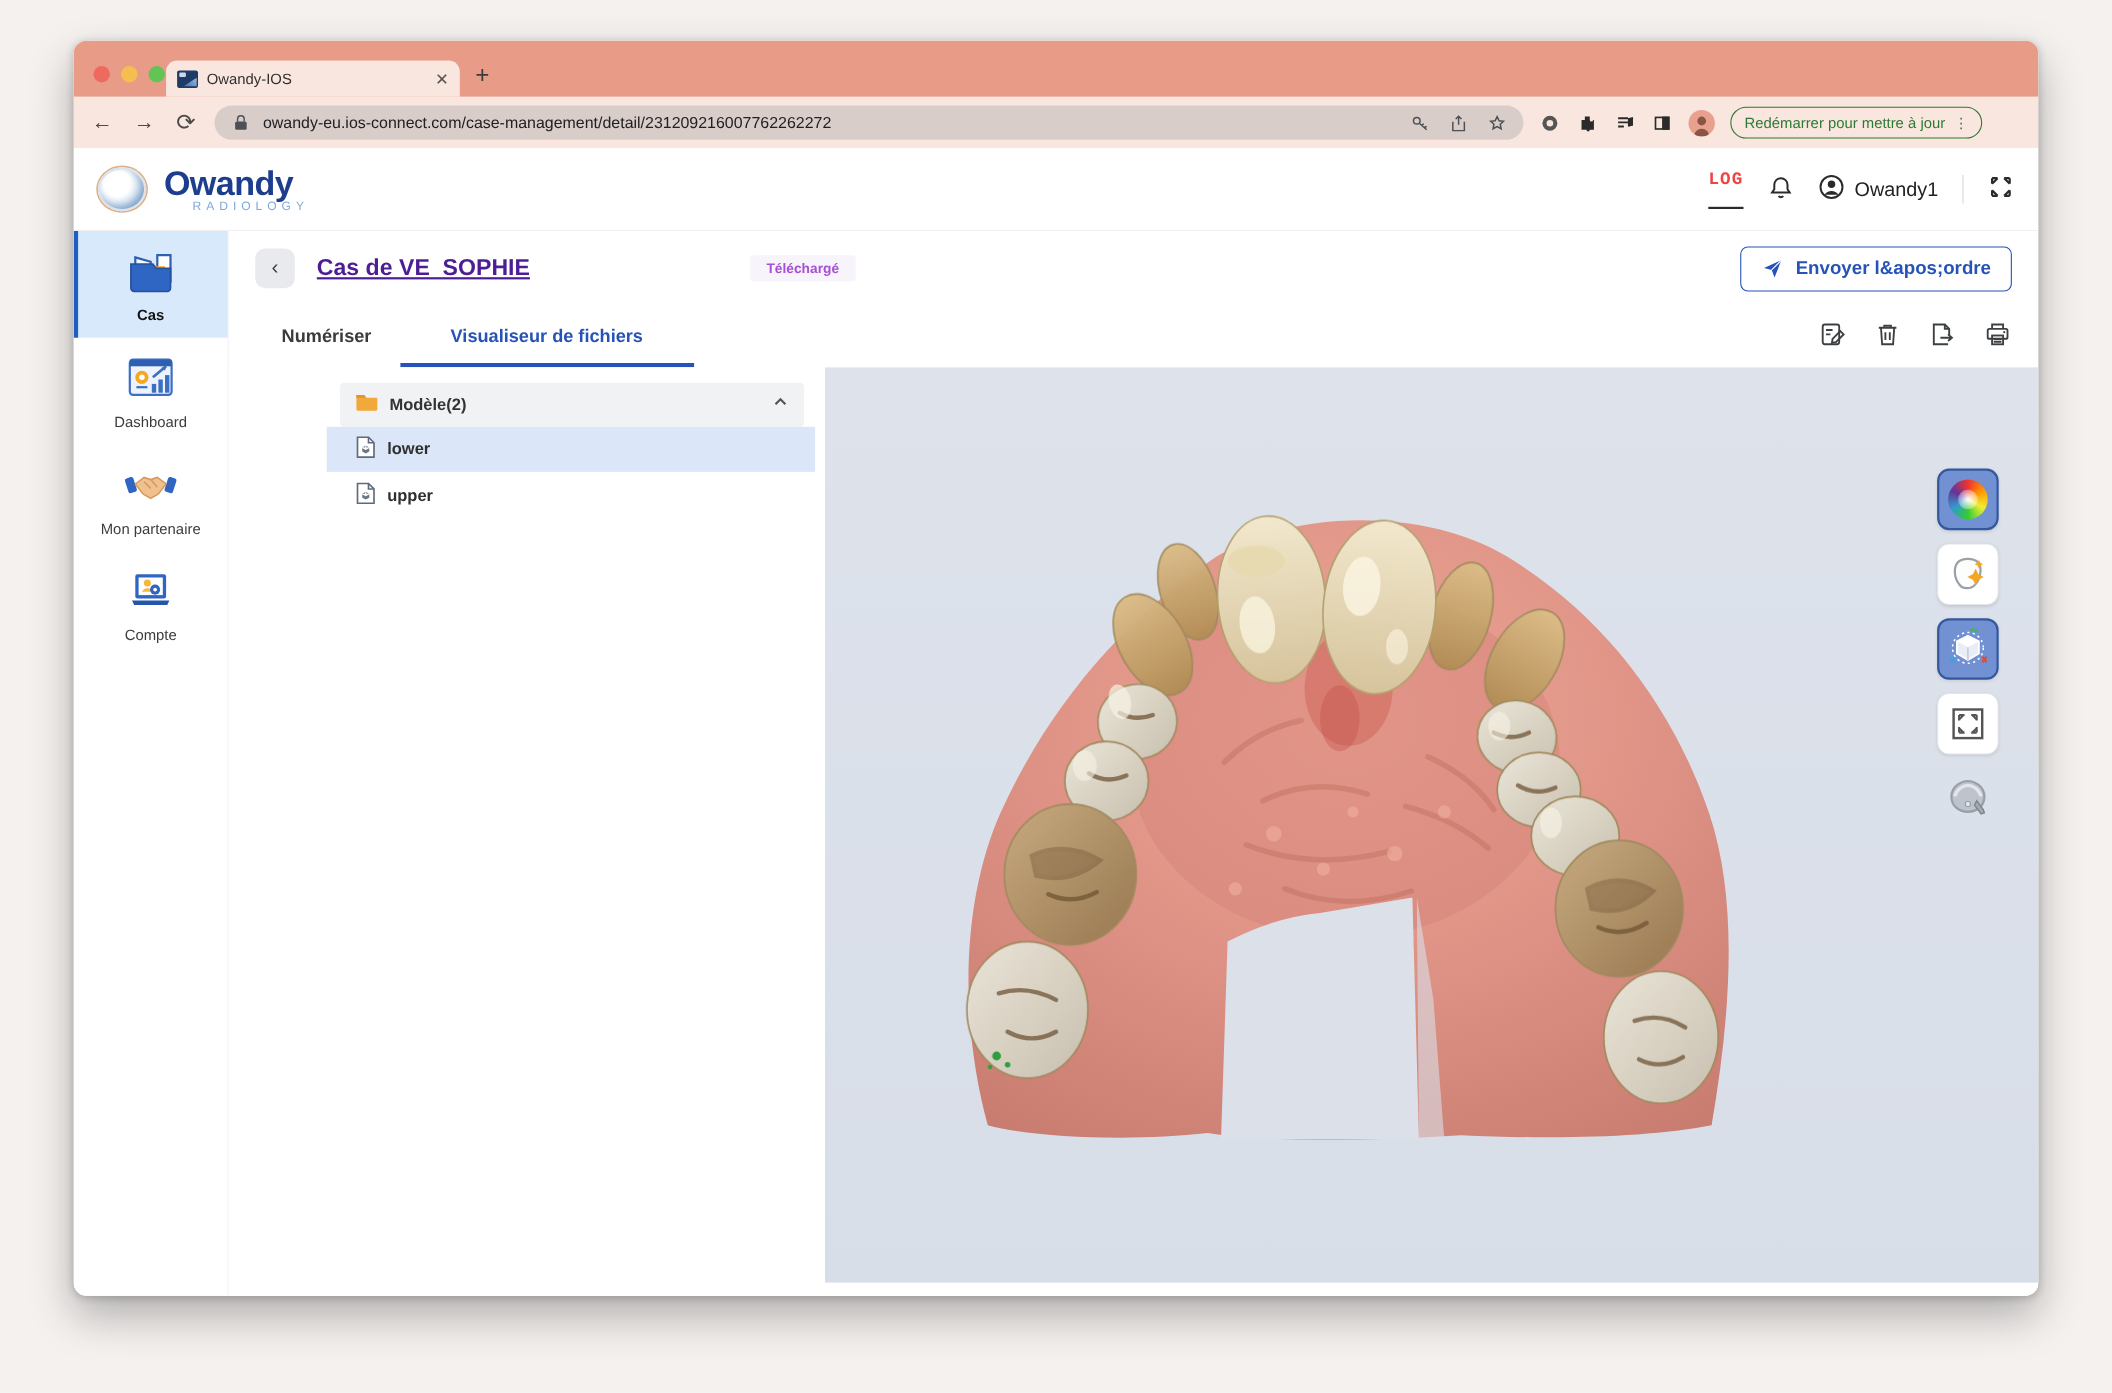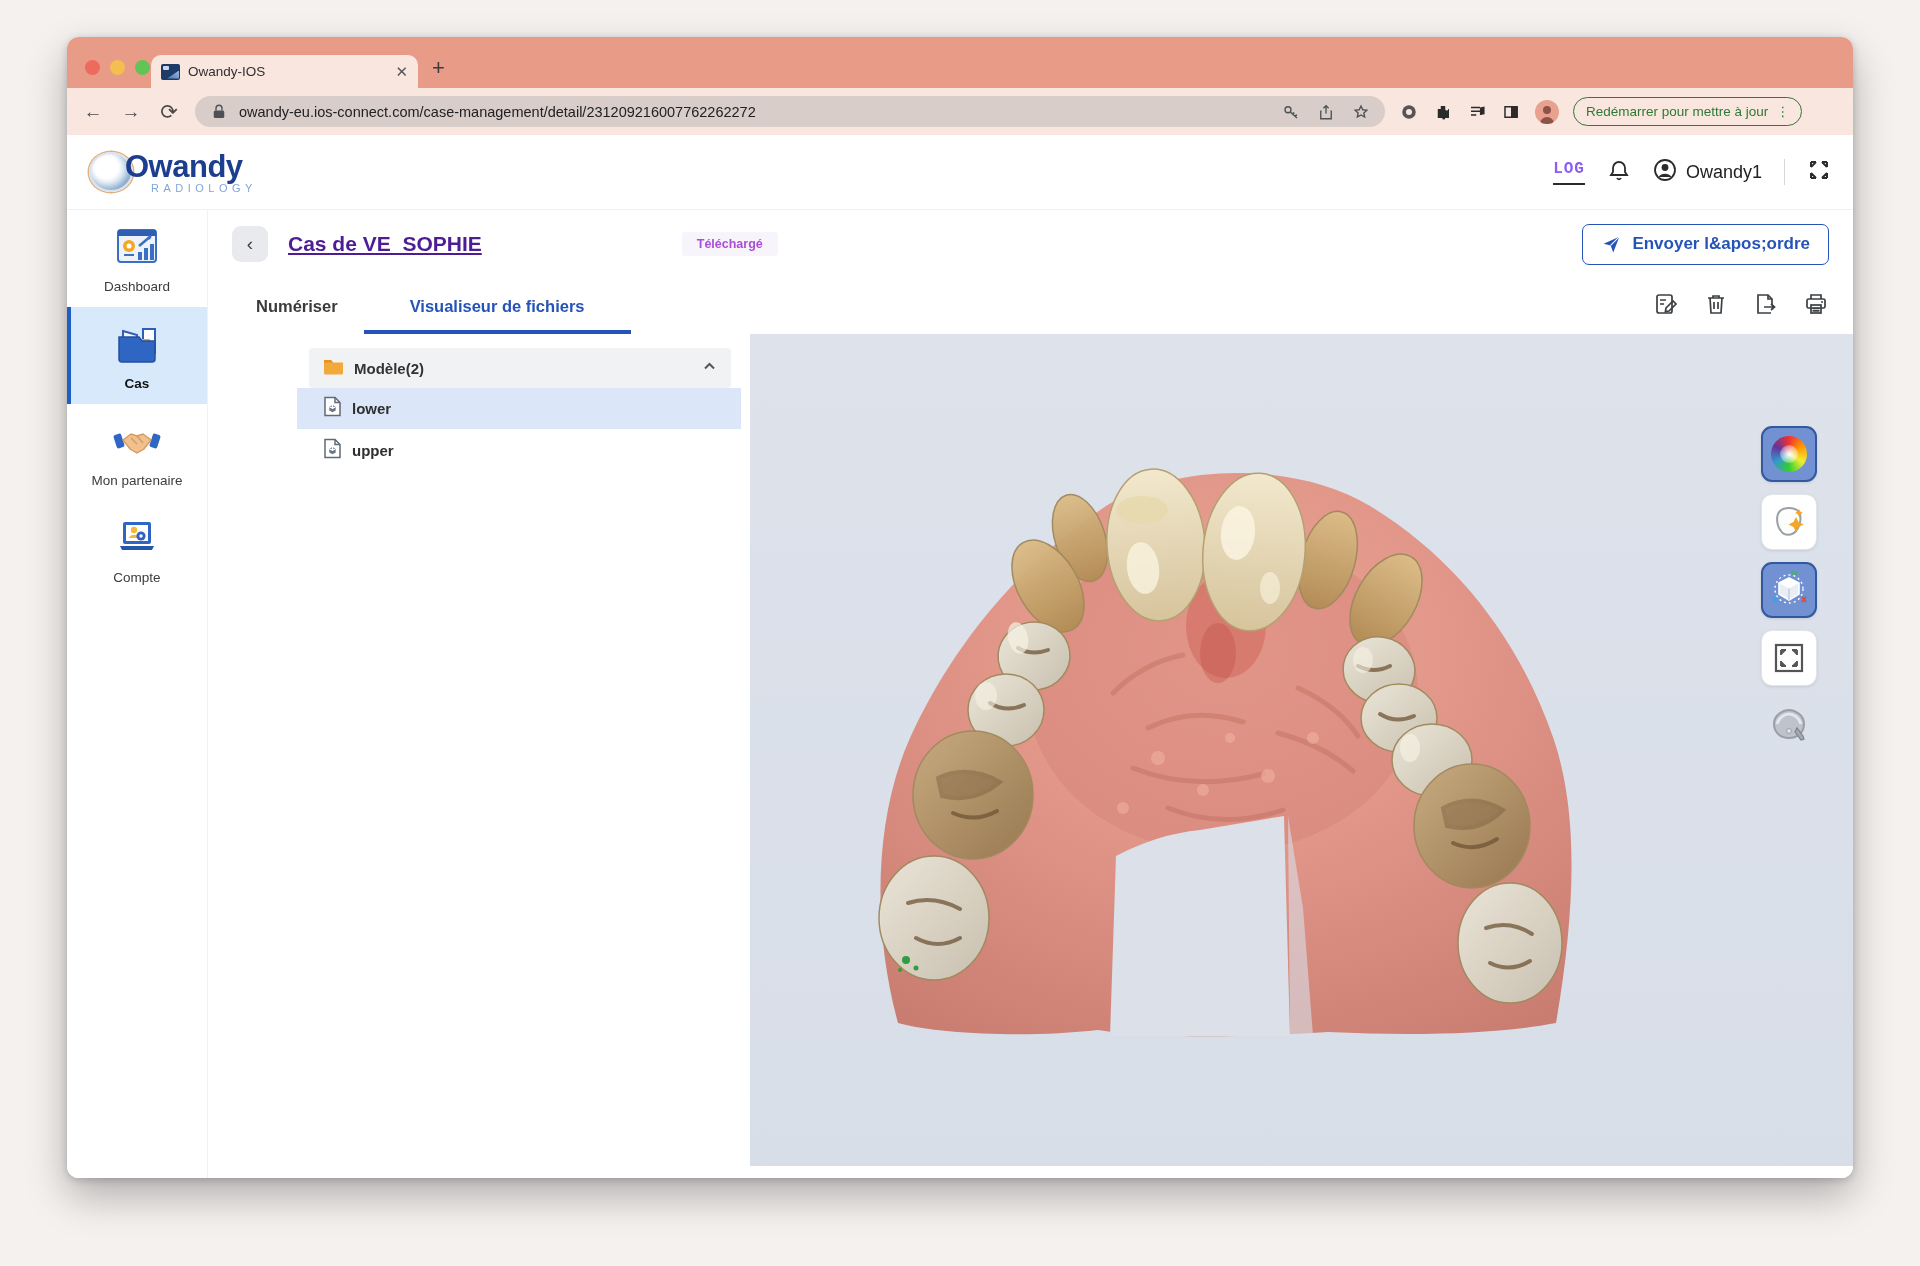--- a/index.html
+++ b/index.html
@@ -42,26 +42,26 @@
 
   
   .app { position:absolute; left:0; top:98px; width:100%; height:1043px; background:#fff; }
 
   .app-header { position:absolute; left:0; top:0; width:100%; height:75px; background:#fff;
     border-bottom:1px solid #f0f1f3; display:flex; align-items:center; padding:0 22px; }
   .brand { display:flex; align-items:center; gap:6px; }
   .brand-sphere { width:44px; height:40px; border-radius:50%;
     background:radial-gradient(circle at 38% 35%, #ffffff 0 35%, #cfe0ef 60%, #7fa8cf 100%);
     border:2px solid #d9e3ee; box-shadow:inset -3px -3px 6px rgba(60,100,160,.35), 0 0 0 1.5px #e0b084; }
-  .brand-text { line-height:1; margin-left:-14px; }
+  .brand-text { line-height:1; margin-left:-14px;padding-left:24px; }
   .brand-name { font-size:31px; font-weight:bold; color:#1d3e8f; letter-spacing:-.5px; }
   .brand-sub { font-size:11px; color:#7fa8d9; letter-spacing:4.5px; margin-top:1px; margin-left:26px; }
   .hdr-right { margin-left:auto; display:flex; align-items:center; gap:22px; }
-  .log-ic { font-size:16px; font-weight:bold; color:#8b5cf6; border-bottom:2.5px solid #2b2b2b;
-    letter-spacing:1px; padding-bottom:5px; font-family:"Liberation Mono", monospace; }
+  .log-ic { font-size:16px; font-weight:bold; color:#ef4444; border-bottom:2.5px solid #2b2b2b;
+    letter-spacing:1px; padding-bottom:16px; font-family:"Liberation Mono", monospace; }
   .hdr-ic svg { width:24px; height:24px; stroke:#2b2b2b; fill:none; stroke-width:1.8; }
   .user { display:flex; align-items:center; gap:9px; font-size:18px; color:#222; }
   .hdr-divider { width:1px; height:26px; background:#d7d7d7; }
 
   
   .sidebar { position:absolute; left:0; top:75px; width:141px; height:968px; background:#fff;
     border-right:1px solid #f0f1f3; }
   .side-item { width:100%; padding:14px 4px 13px; display:flex; flex-direction:column; align-items:center; gap:9px; }
   .side-item .lbl { font-size:13.5px; color:#3c3c3c; white-space:nowrap; }
   .side-item.active { background:#d9e9fc; border-left:4px solid #1f5fc4; padding-left:0; }
@@ -230,47 +230,47 @@
         <span class="hdr-divider"></span>
         <span class="hdr-ic">
           <svg viewBox="0 0 24 24" style="stroke-width:2">
               <path d="M4 9 L9 4 M4 4 l0 5 M4 4 l5 0 M20 9 L15 4 M20 4 l0 5 M20 4 l-5 0 M4 15 L9 20 M4 20 l0 -5 M4 20 l5 0 M20 15 L15 20 M20 20 l0 -5 M20 20 l-5 0"></path>
             </svg>
         </span>
       </div>
     </div>
 
     <div class="sidebar">
+      <div class="side-item active">
+        <span class="side-ic">
+          <svg viewBox="0 0 48 46">
+              <path d="M30 8 l12 0 0 24 -12 0 z" fill="#fff" stroke="#2f5fb3" stroke-width="2"></path>
+              <path d="M10 10 l14 4 0 20 -14 0 z" fill="#f3f6fc" stroke="#2f5fb3" stroke-width="2"></path>
+              <path d="M25 18 h12 v3 h-12 z" fill="#f5a623"></path>
+              <path d="M6 16 h20 l3 4 h13 v18 a3 3 0 0 1 -3 3 H9 a3 3 0 0 1 -3 -3 z" fill="#2f66c4" stroke="#24509c" stroke-width="1.5"></path>
+            </svg>
+        </span>
+        <span class="lbl">Cas</span>
+      </div>
       <div class="side-item">
         <span class="side-ic">
           <svg viewBox="0 0 48 46">
               <rect x="5" y="6" width="38" height="32" rx="3" fill="#eef3fb" stroke="#3a6fc4" stroke-width="2"></rect>
               <rect x="5" y="6" width="38" height="6" fill="#2f5fb3"></rect>
               <circle cx="16" cy="22" r="6" fill="#f5a623"></circle>
               <circle cx="16" cy="22" r="2.5" fill="#fff"></circle>
               <rect x="11" y="30" width="10" height="2" fill="#3a6fc4"></rect>
               <rect x="25" y="28" width="4" height="8" fill="#3a6fc4"></rect>
               <rect x="31" y="24" width="4" height="12" fill="#3a6fc4"></rect>
               <rect x="37" y="20" width="4" height="16" fill="#3a6fc4"></rect>
               <path d="M26 22 L38 12" stroke="#3a6fc4" stroke-width="2.5"></path>
               <path d="M38 12 l-4 1 3 3 z" fill="#3a6fc4"></path>
             </svg>
         </span>
         <span class="lbl">Dashboard</span>
-      </div>
-      <div class="side-item active">
-        <span class="side-ic">
-          <svg viewBox="0 0 48 46">
-              <path d="M30 8 l12 0 0 24 -12 0 z" fill="#fff" stroke="#2f5fb3" stroke-width="2"></path>
-              <path d="M10 10 l14 4 0 20 -14 0 z" fill="#f3f6fc" stroke="#2f5fb3" stroke-width="2"></path>
-              <path d="M25 18 h12 v3 h-12 z" fill="#f5a623"></path>
-              <path d="M6 16 h20 l3 4 h13 v18 a3 3 0 0 1 -3 3 H9 a3 3 0 0 1 -3 -3 z" fill="#2f66c4" stroke="#24509c" stroke-width="1.5"></path>
-            </svg>
-        </span>
-        <span class="lbl">Cas</span>
       </div>
       <div class="side-item">
         <span class="side-ic">
           <svg viewBox="0 0 48 46">
               <rect x="2" y="16" width="8" height="14" rx="2" fill="#2f66c4" transform="rotate(-18 6 23)"></rect>
               <rect x="38" y="16" width="8" height="14" rx="2" fill="#2f66c4" transform="rotate(18 42 23)"></rect>
               <path d="M10 22 l8 -6 6 2 6 -2 8 6 -7 9 -7 4 -7 -4 z" fill="#f0c08e" stroke="#d49a5f" stroke-width="1.4"></path>
               <path d="M18 20 l6 6 M24 18 l6 7" stroke="#d49a5f" stroke-width="1.4" fill="none"></path>
             </svg>
         </span>

